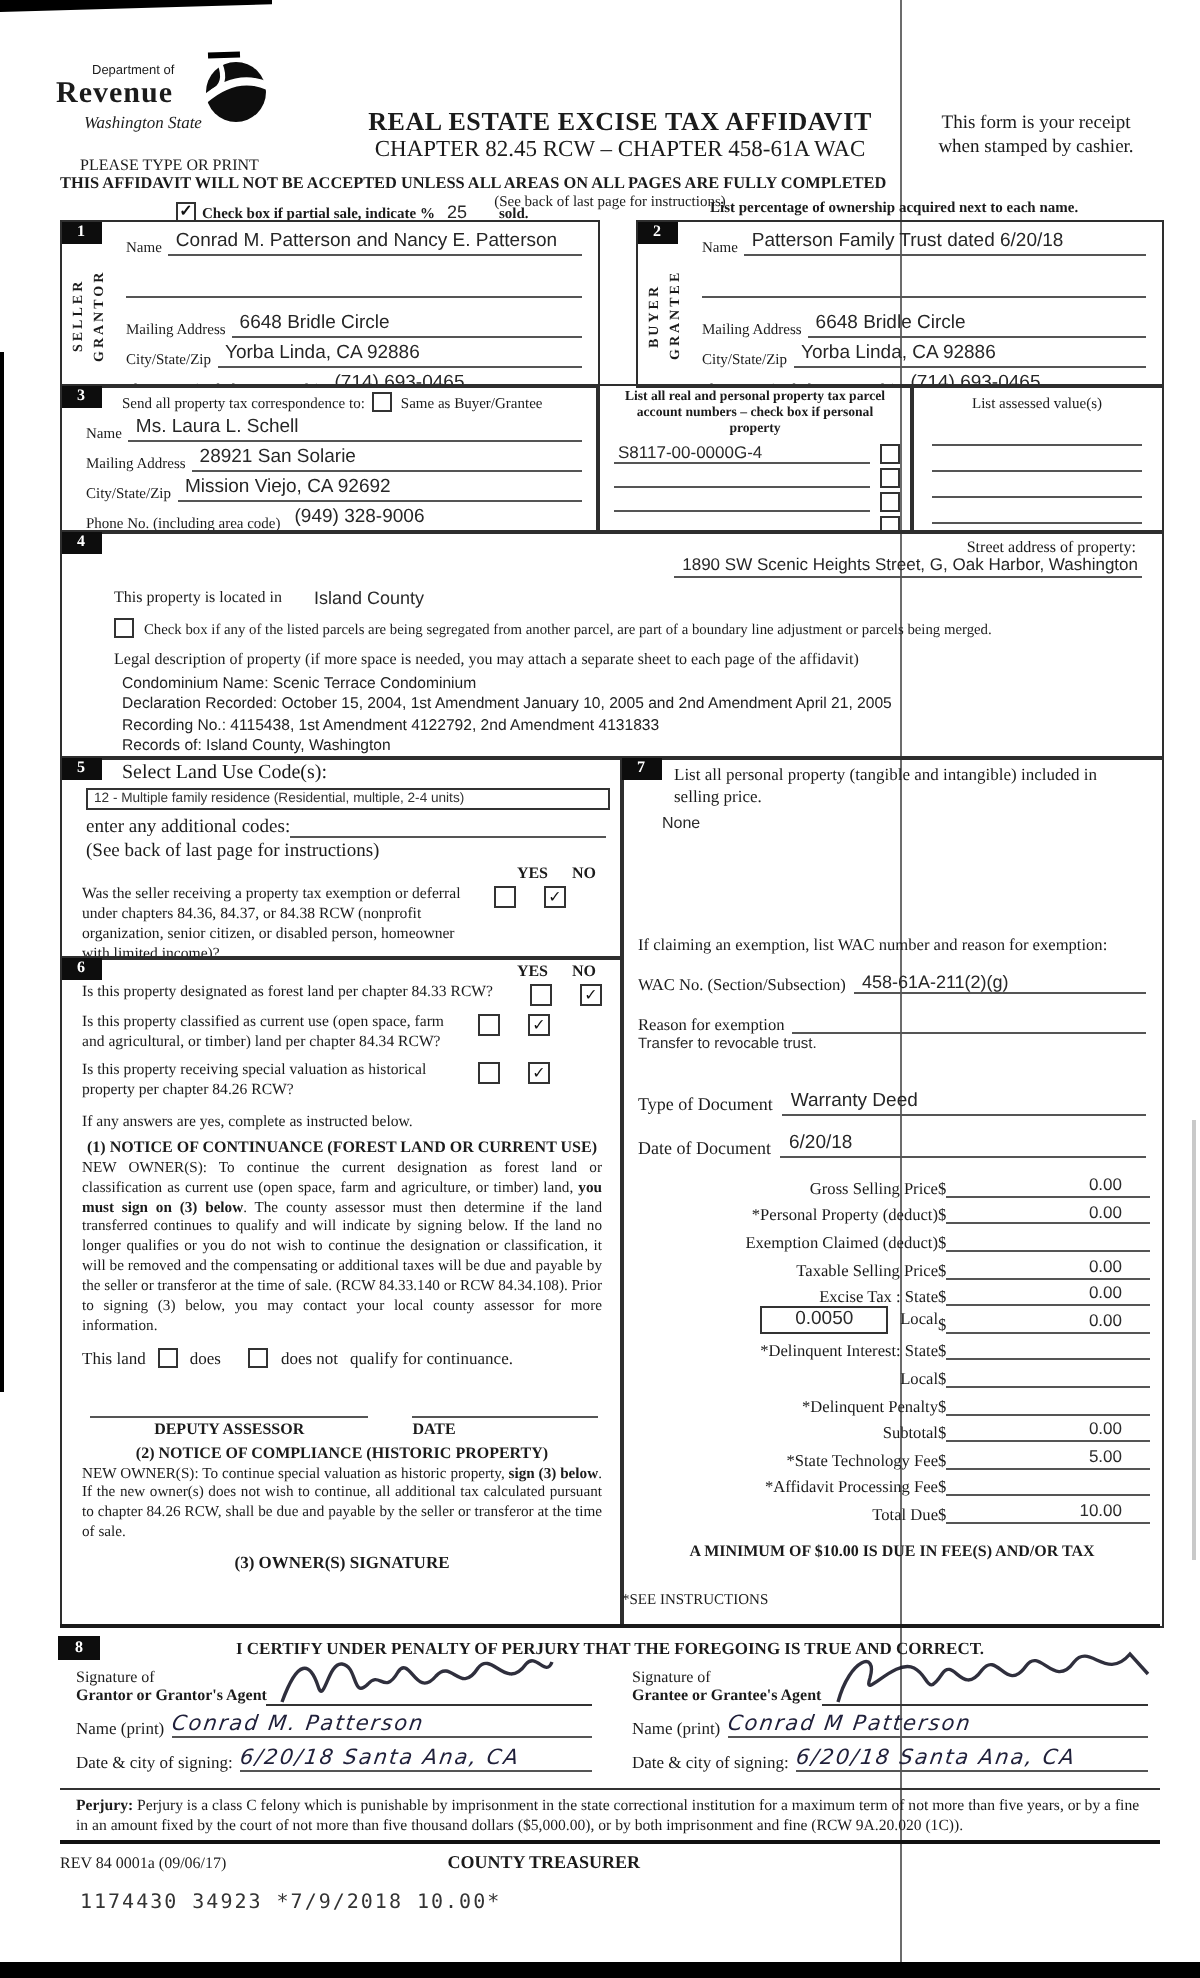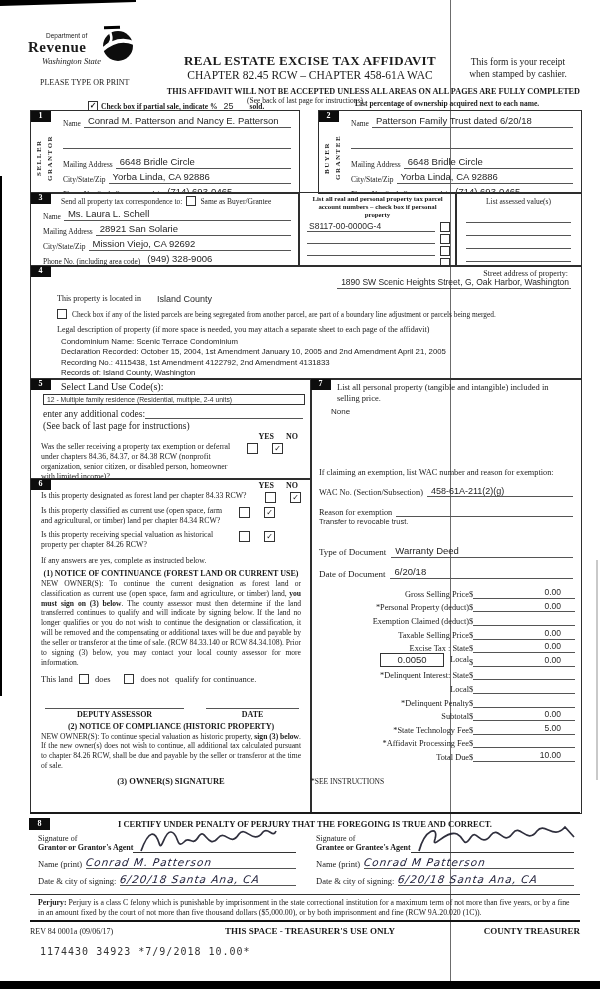--- a/index.html
+++ b/index.html
@@ -65,21 +65,21 @@
     </svg>
   </div>
 
   <div class="abs" style="left:150px;top:53px;width:320px;text-align:center;font:bold 13px 'Liberation Serif',serif;letter-spacing:.3px;">REAL ESTATE EXCISE TAX AFFIDAVIT</div>
   <div class="abs" style="left:150px;top:69px;width:320px;text-align:center;font:11.5px 'Liberation Serif',serif;">CHAPTER 82.45 RCW – CHAPTER 458-61A WAC</div>
   <div class="abs" style="left:458px;top:56px;width:120px;text-align:center;font:9.5px 'Liberation Serif',serif;line-height:1.3;">
     <span style="display:block;">This form is your receipt</span>
     <span style="display:block;">when stamped by cashier.</span>
   </div>
   <div class="abs" style="left:40px;top:78px;font:8px 'Liberation Serif',serif;">PLEASE TYPE OR PRINT</div>
-  <div class="abs" style="left:30px;top:87px;width:550px;text-align:right;font:bold 8.2px 'Liberation Serif',serif;">THIS AFFIDAVIT WILL NOT BE ACCEPTED UNLESS ALL AREAS ON ALL PAGES ARE FULLY COMPLETED</div>
+  <div class="abs" style="left:30px;top:87px;width:550px;text-align:left;font:bold 8.2px 'Liberation Serif',serif;">THIS AFFIDAVIT WILL NOT BE ACCEPTED UNLESS ALL AREAS ON ALL PAGES ARE FULLY COMPLETED</div>
   <div class="abs" style="left:30px;top:95.5px;width:550px;text-align:center;font:7.5px 'Liberation Serif',serif;">(See back of last page for instructions)</div>
 
   <div class="abs" style="left:88px;top:101px;display:flex;align-items:center;gap:3px;font:bold 7.5px 'Liberation Serif',serif;">
     <span class="cb sm">✓</span>
     <span>Check box if partial sale, indicate %</span>
     <span style="font:9px 'Liberation Sans',sans-serif;color:#2a2a2a;padding:0 3px;">25</span>
     <span style="margin-left:10px;">sold.</span>
   </div>
   <div class="abs" style="left:355px;top:99px;font:bold 7.5px 'Liberation Serif',serif;">List percentage of ownership acquired next to each name.</div>
 
@@ -285,21 +285,21 @@
       <span>does</span>
       <span class="cb sm" style="margin-left:8px;"></span>
       <span>does not</span>
       <span>qualify for continuance.</span>
     </div>
     <div style="margin:14px 12px 0 14px;display:flex;gap:22px;">
       <div style="flex:1.5;text-align:center;">
         <div class="blank-underline" style="height:10px;"></div>
         <div style="font:bold 8px 'Liberation Serif',serif;margin-top:1px;">DEPUTY ASSESSOR</div>
       </div>
-      <div style="flex:1;text-align:center;">
+      <div style="flex:1;text-align:left;">
         <div class="blank-underline" style="height:10px;"></div>
         <div style="font:bold 8px 'Liberation Serif',serif;margin-top:1px;">DATE</div>
       </div>
     </div>
     <div class="ntitle" style="margin-top:3px;">(2) NOTICE OF COMPLIANCE (HISTORIC PROPERTY)</div>
     <div class="nbody" style="margin:1px 10px 0 10px;">
       <span>NEW OWNER(S): To continue special valuation as historic property, </span><b>sign (3) below</b><span>. If the new owner(s) does not wish to continue, all additional tax calculated pursuant to chapter 84.26 RCW, shall be due and payable by the seller or transferor at the time of sale.</span>
     </div>
     <div class="ntitle" style="margin-top:5px;font-size:8.5px;">(3)  OWNER(S) SIGNATURE</div>
     <div style="margin:16px 12px 0 14px;display:flex;gap:16px;">
@@ -398,20 +398,21 @@
         <span>$</span>
         <span class="mline"></span>
       </div>
       <div class="mrow">
         <span class="mlabel">Total Due</span>
         <span>$</span>
         <span class="mline">10.00</span>
       </div>
     </div>
 
+    <div style="text-align:center;font:bold 8px 'Liberation Serif',serif;margin-top:9px;">A MINIMUM OF $10.00 IS DUE IN FEE(S) AND/OR TAX</div>
     <div style="text-align:left;font-size:7.5px;margin-top:15px;">*SEE INSTRUCTIONS</div>
   </div>
 
   <div class="abs" id="sec8" style="left:30px;top:812px;width:550px;height:82px;border-top:2px solid #1a1a1a;">
     <div class="badge" style="top:4px;">8</div>
     <div style="text-align:center;font:bold 8.5px 'Liberation Serif',serif;margin-top:5px;">I CERTIFY UNDER PENALTY OF PERJURY THAT THE FOREGOING IS TRUE AND CORRECT.</div>
     <div style="display:flex;gap:20px;padding:3px 6px 0 8px;">
       <div style="flex:1;">
         <div style="display:flex;align-items:flex-end;">
           <span style="font-size:8px;line-height:1.2;flex:none;">
@@ -458,19 +459,18 @@
   </div>
 
   <div class="abs" style="left:30px;top:894px;width:550px;height:28px;border-top:1px solid #333;border-bottom:2px solid #111;
               padding:3px 8px 0 8px;box-sizing:border-box;font-size:7.8px;line-height:1.3;">
     <b>Perjury:</b>
     <span>Perjury is a class C felony which is punishable by imprisonment in the state correctional institution for a maximum term of not more than five years, or by a fine in an amount fixed by the court of not more than five thousand dollars ($5,000.00), or by both imprisonment and fine (RCW 9A.20.020 (1C)).</span>
   </div>
 
   <div class="abs" style="left:30px;top:926px;width:550px;display:flex;align-items:baseline;">
     <span style="font-size:8px;width:150px;">REV 84 0001a (09/06/17)</span>
-    <span style="flex:1;text-align:center;font:bold 9px 'Liberation Serif',serif;">THIS SPACE - TREASURER'S USE ONLY</span>
     <span style="width:140px;text-align:right;font:bold 9px 'Liberation Serif',serif;">COUNTY TREASURER</span>
   </div>
 
   <div class="abs" style="left:40px;top:946px;font:10px 'DejaVu Sans Mono',monospace;letter-spacing:1px;color:#333;">1174430 34923 *7/9/2018 10.00*</div>
 
 </div>
 
 </body></html>

